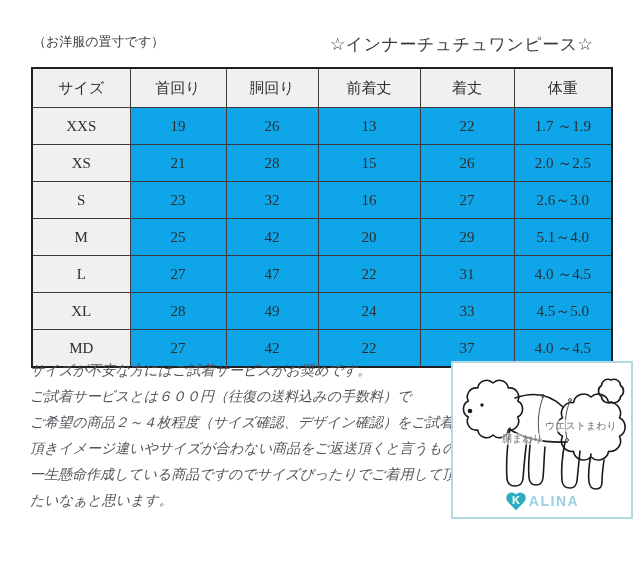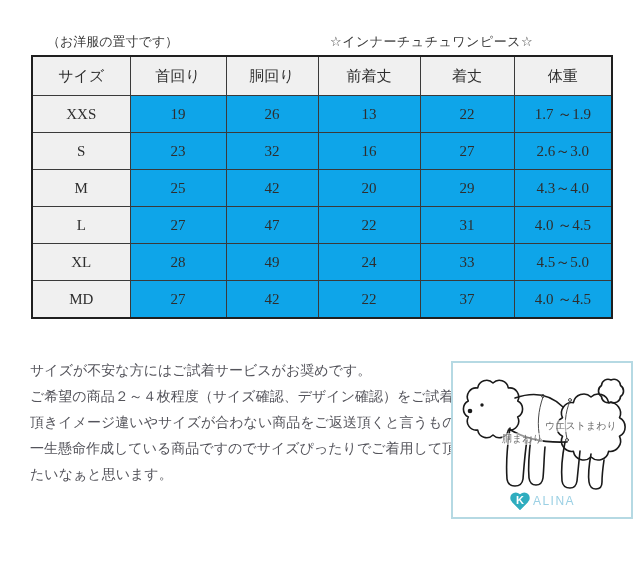--- a/index.html
+++ b/index.html
@@ -9,41 +9,41 @@
     --box-border:#b5d9e3;
     --logo-heart:#2fadbf;
     --logo-text:#9bd0e4;
     --label-text:#6e6e6e;
   }
   html,body{margin:0;padding:0;background:#fff;}
   body{font-family:"Liberation Sans","DejaVu Sans",sans-serif;color:#2e2e2e;}
   .page{position:relative;width:643px;height:569px;background:#fff;overflow:hidden;}
 
   .caption{position:absolute;top:33px;color:#3b3b3b;white-space:nowrap;}
-  .caption.left{left:33px;font-size:13px;margin-left:14px;}
-  .caption.right{left:330px;font-size:13px;letter-spacing:0.5px;}
+  .caption.left{left:33px;font-size:13px;}
+  .caption.right{left:330px;font-size:17px;letter-spacing:0.5px;}
 
   table.size-table{
-    position:absolute;left:31px;top:55px;width:580px;
+    position:absolute;left:31px;top:67px;width:580px;
     border-collapse:collapse;table-layout:fixed;
     border:2px solid var(--table-border);
     font-size:15px;color:#2e2e2e;
   }
   .size-table th,.size-table td{
     border:1px solid #3a3a3a;text-align:center;vertical-align:middle;
     font-weight:normal;padding:0;overflow:hidden;white-space:nowrap;
   }
   .size-table thead th{height:38px;background:var(--header-bg);font-size:15px;}
   .size-table tbody th{background:var(--header-bg);}
   .size-table tbody th,.size-table tbody td{height:36px;background-clip:padding-box;font-family:Liberation Serif, serif;}
   .size-table tbody td{background:#0ea5e9;}
 
   .note{position:absolute;left:30px;top:357px;width:440px;
     font-size:14px;line-height:26px;color:var(--note-text);}
-  .note .note-line{white-space:nowrap;}
+  .note .note-line{white-space:nowrap;font-style:italic;}
 
   .measure-box{
     position:absolute;left:451px;top:361px;width:182px;height:158px;
     border:2px solid var(--box-border);background:#fff;box-sizing:border-box;
   }
   .measure-box svg{position:absolute;left:0;top:2px;}
   .measure-label{
     position:absolute;font-size:10px;color:var(--label-text);white-space:nowrap;
     background:rgba(255,255,255,0.55);line-height:12px;margin-top:12px;
   }
@@ -56,21 +56,21 @@
   .heart::before,.heart::after{
     content:"";position:absolute;top:1px;width:11px;height:17px;
     border-radius:10px 10px 0 0;background:var(--logo-heart);
   }
   .heart::before{left:11px;transform:rotate(-45deg);transform-origin:0 100%;}
   .heart::after{left:0;transform:rotate(45deg);transform-origin:100% 100%;}
   .heart .heart-k{
     position:absolute;left:0;top:2px;width:22px;text-align:center;
     font-size:11px;font-weight:bold;color:#fff;z-index:1;
   }
-  .logo-rest{font-size:12px;font-weight:normal;color:var(--logo-text);letter-spacing:1.5px;}
+  .logo-rest{font-size:14px;font-weight:bold;color:var(--logo-text);letter-spacing:1.5px;}
 </style>
 </head>
 <body>
 
 <div class="page">
 
   <div class="caption left">（お洋服の置寸です）</div>
   <div class="caption right">☆インナーチュチュワンピース☆</div>
 
   <table class="size-table">
@@ -95,34 +95,42 @@
     <tbody>
         <tr>
           <th>XXS</th>
           <td>19</td>
           <td>26</td>
           <td>13</td>
           <td>22</td>
           <td>1.7 ～1.9</td>
         </tr>
         <tr>
+          <th>XS</th>
+          <td>21</td>
+          <td>28</td>
+          <td>15</td>
+          <td>26</td>
+          <td>2.0 ～2.5</td>
+        </tr>
+        <tr>
           <th>S</th>
           <td>23</td>
           <td>32</td>
           <td>16</td>
           <td>27</td>
           <td>2.6～3.0</td>
         </tr>
         <tr>
           <th>M</th>
           <td>25</td>
           <td>42</td>
           <td>20</td>
           <td>29</td>
-          <td>4.3～4.0</td>
+          <td>5.1～4.0</td>
         </tr>
         <tr>
           <th>L</th>
           <td>27</td>
           <td>47</td>
           <td>22</td>
           <td>31</td>
           <td>4.0 ～4.5</td>
         </tr>
         <tr>
@@ -139,20 +147,21 @@
           <td>42</td>
           <td>22</td>
           <td>37</td>
           <td>4.0 ～4.5</td>
         </tr>
       </tbody>
   </table>
 
   <div class="note">
       <div class="note-line">サイズが不安な方にはご試着サービスがお奨めです。</div>
+      <div class="note-line">ご試着サービスとは６００円（往復の送料込みの手数料）で</div>
       <div class="note-line">ご希望の商品２～４枚程度（サイズ確認、デザイン確認）をご試着</div>
       <div class="note-line">頂きイメージ違いやサイズが合わない商品をご返送頂くと言うものです</div>
       <div class="note-line">一生懸命作成している商品ですのでサイズぴったりでご着用して頂き</div>
       <div class="note-line">たいなぁと思います。</div>
     </div>
 
   <div class="measure-box">
     <svg width="178" height="126" viewBox="0 0 178 126" fill="none" stroke="#1a1a1a" stroke-width="1.6" stroke-linecap="round" stroke-linejoin="round">
 
       <path d="M 40 18 a 9 9 0 0 1 15.3 5 a 9 9 0 0 1 9.4 13 a 9 9 0 0 1 0 16 a 9 9 0 0 1 -9.4 13 a 9 9 0 0 1 -15.3 5 a 9 9 0 0 1 -15.3 -5 a 9 9 0 0 1 -9.4 -13 a 9 9 0 0 1 0 -16 a 9 9 0 0 1 9.4 -13 a 9 9 0 0 1 15.3 -5 Z"></path>

